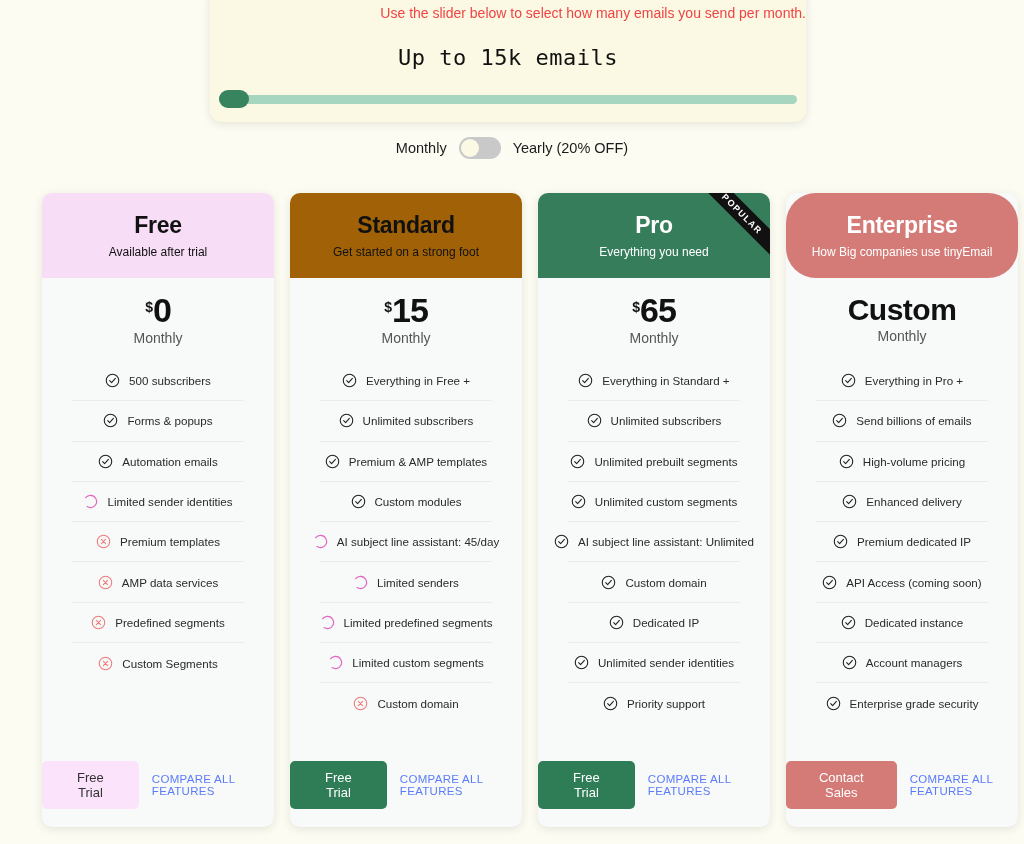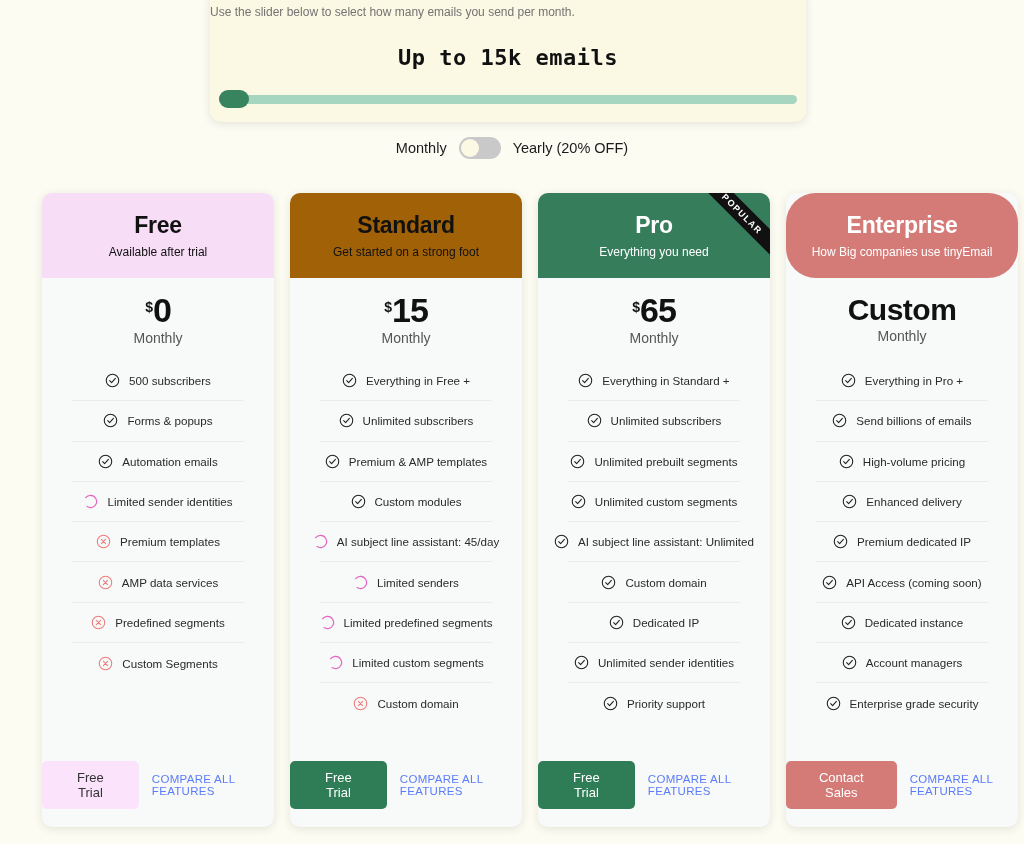--- a/index.html
+++ b/index.html
@@ -19,32 +19,32 @@
     width: 596px;
     height: 136px;
     background: #fbf8e3;
     border-radius: 12px;
     box-shadow: 0 2px 10px rgba(0,0,0,0.10);
   }
   .slider-caption {
     position: absolute;
     top: 19px;
     left: 0; right: 0;
-    text-align: left;
-    font-size: 12px;
-    color: #737373;
+    text-align: right;
+    font-size: 14px;
+    color: #ef4444;
   }
   .slider-value {
     position: absolute;
     top: 59px;
     left: 0; right: 0;
     text-align: center;
     font-family: "DejaVu Sans Mono", monospace;
     font-size: 22px;
-    font-weight: bold;
+    font-weight: normal;
     letter-spacing: 0.5px;
     color: #111;
   }
   .slider-track {
     position: absolute;
     left: 9px;
     top: 109px;
     width: 578px;
     height: 9px;
     border-radius: 5px;

